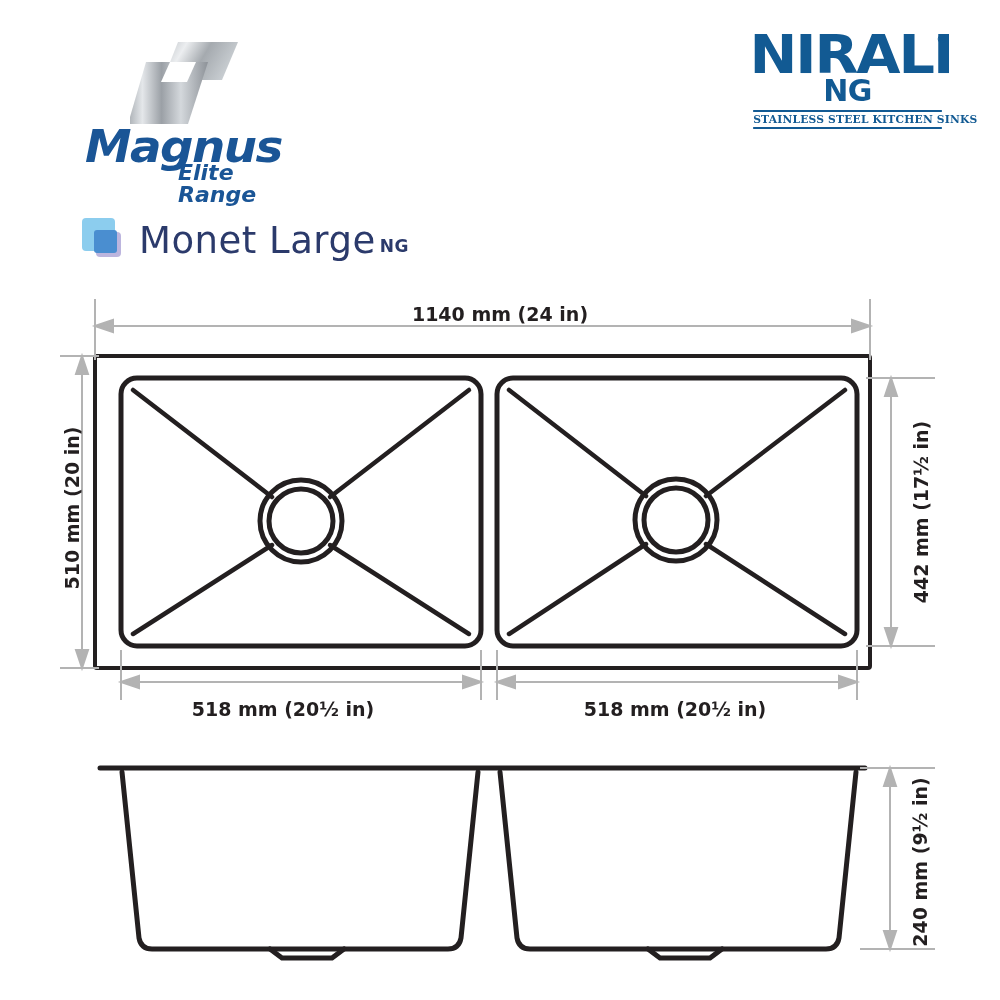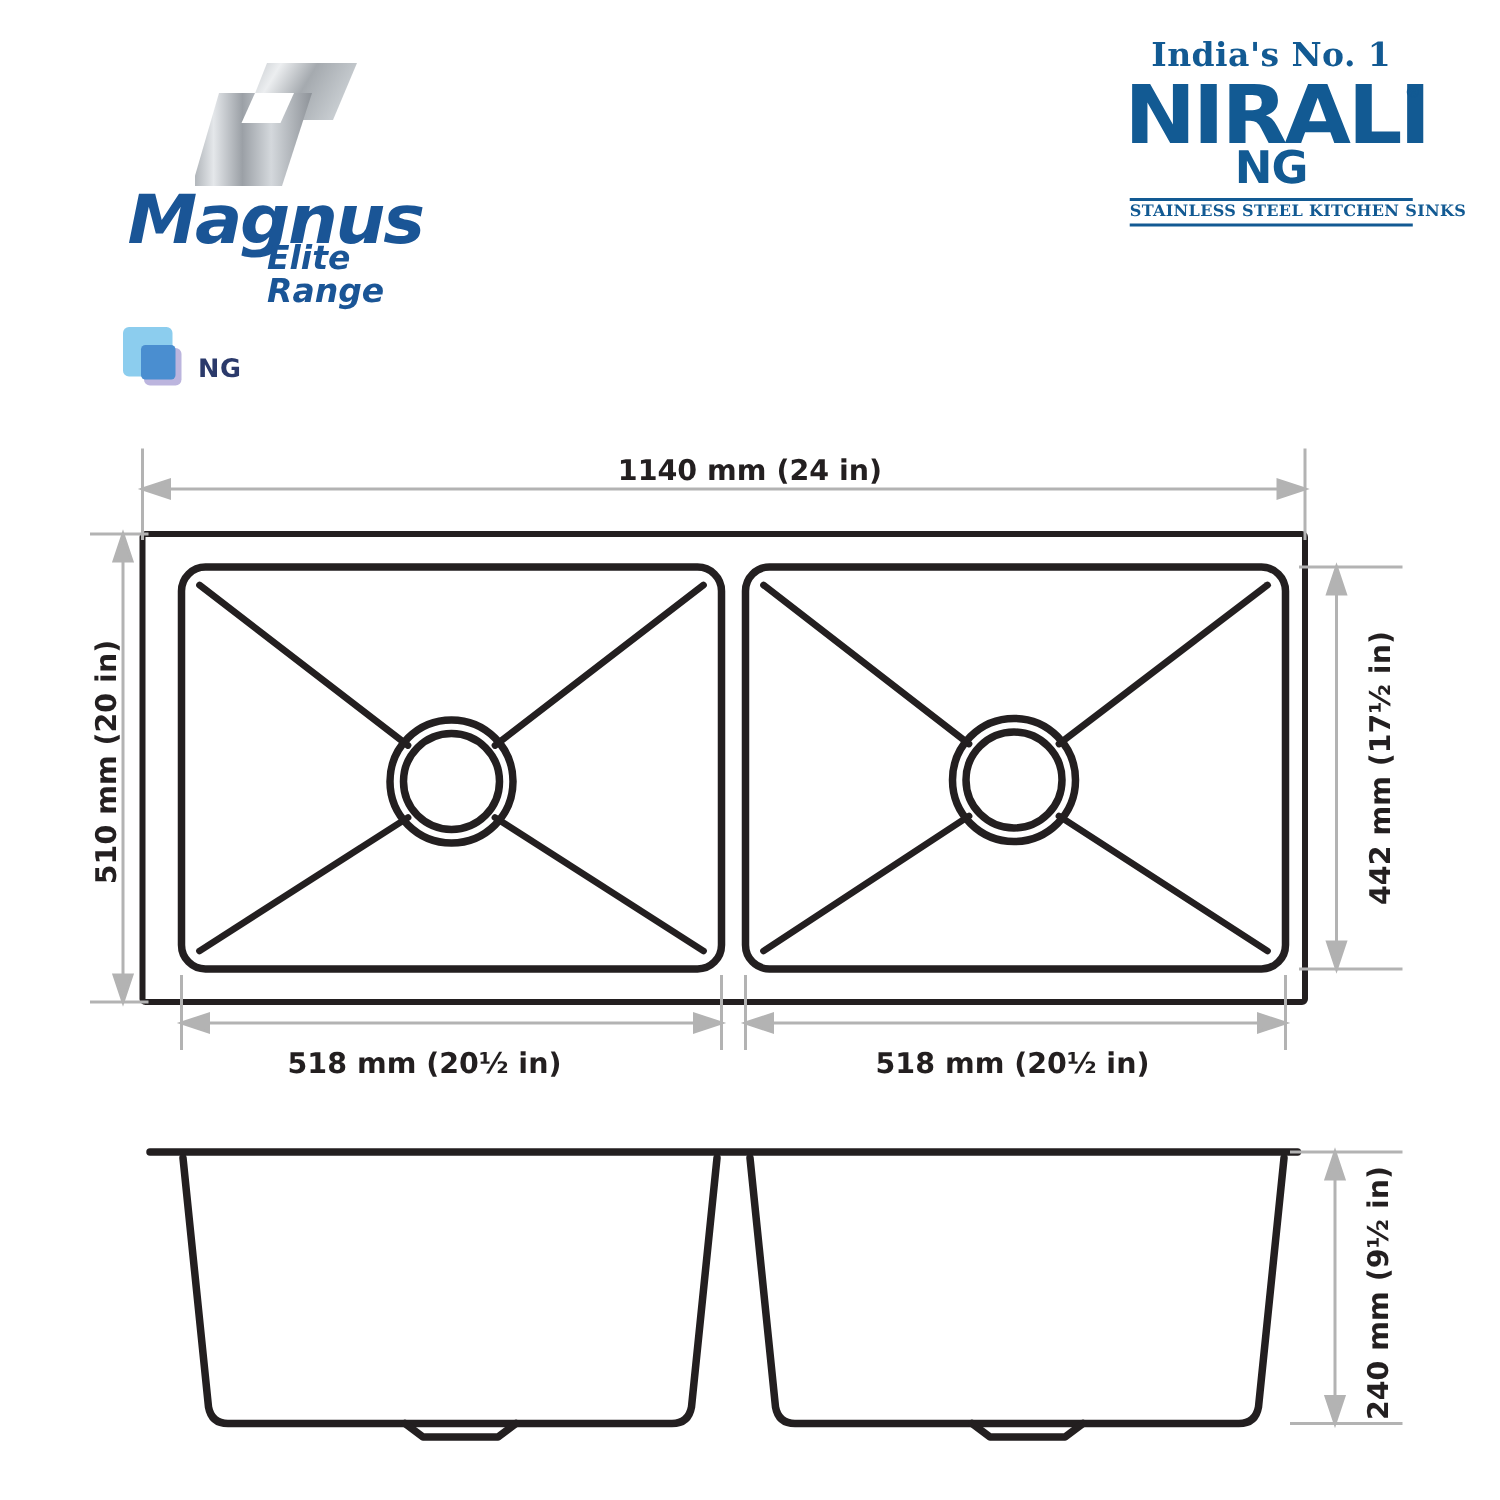--- a/index.html
+++ b/index.html
@@ -210,35 +210,35 @@
       </defs>
       <polygon points="48,2 108,2 92,40 33,40" fill="url(#steelB)"></polygon>
       <polygon points="16,22 78,22 58,84 -2,84" fill="url(#steelA)"></polygon>
       <polygon points="40,22 66,22 57,42 31,42" fill="#ffffff"></polygon>
     </svg>
     <div class="magnus-word">Magnus</div>
     <div class="magnus-sub">Elite Range</div>
   </div>
 
   <div class="nirali-logo">
-    <div class="nirali-tag">India's No. 1</div>
     <div class="nirali-main">
       <span>NIRALI</span>
       <span class="nirali-reg">®</span>
     </div>
     <div class="nirali-ng">NG</div>
     <div class="nirali-strip">STAINLESS STEEL KITCHEN SINKS</div>
   </div>
 
   <div class="product-title">
     <div class="title-mark">
       <div class="title-sq-back"></div>
       <div class="title-sq-shadow"></div>
       <div class="title-sq-front"></div>
     </div>
+    <div class="title-text">Monet Large</div>
     <div class="title-suffix">NG</div>
   </div>
 
   <svg class="drawing" viewBox="0 0 1000 1000">
     <g fill="none" stroke="#231f20" stroke-width="4" stroke-linejoin="round" stroke-linecap="round">
 
       <rect x="95" y="356" width="775" height="312" rx="2" ry="2"></rect>
 
       <rect x="121" y="378" width="360" height="268" rx="16" ry="16" stroke-width="5"></rect>
       <g stroke-width="4.5">

